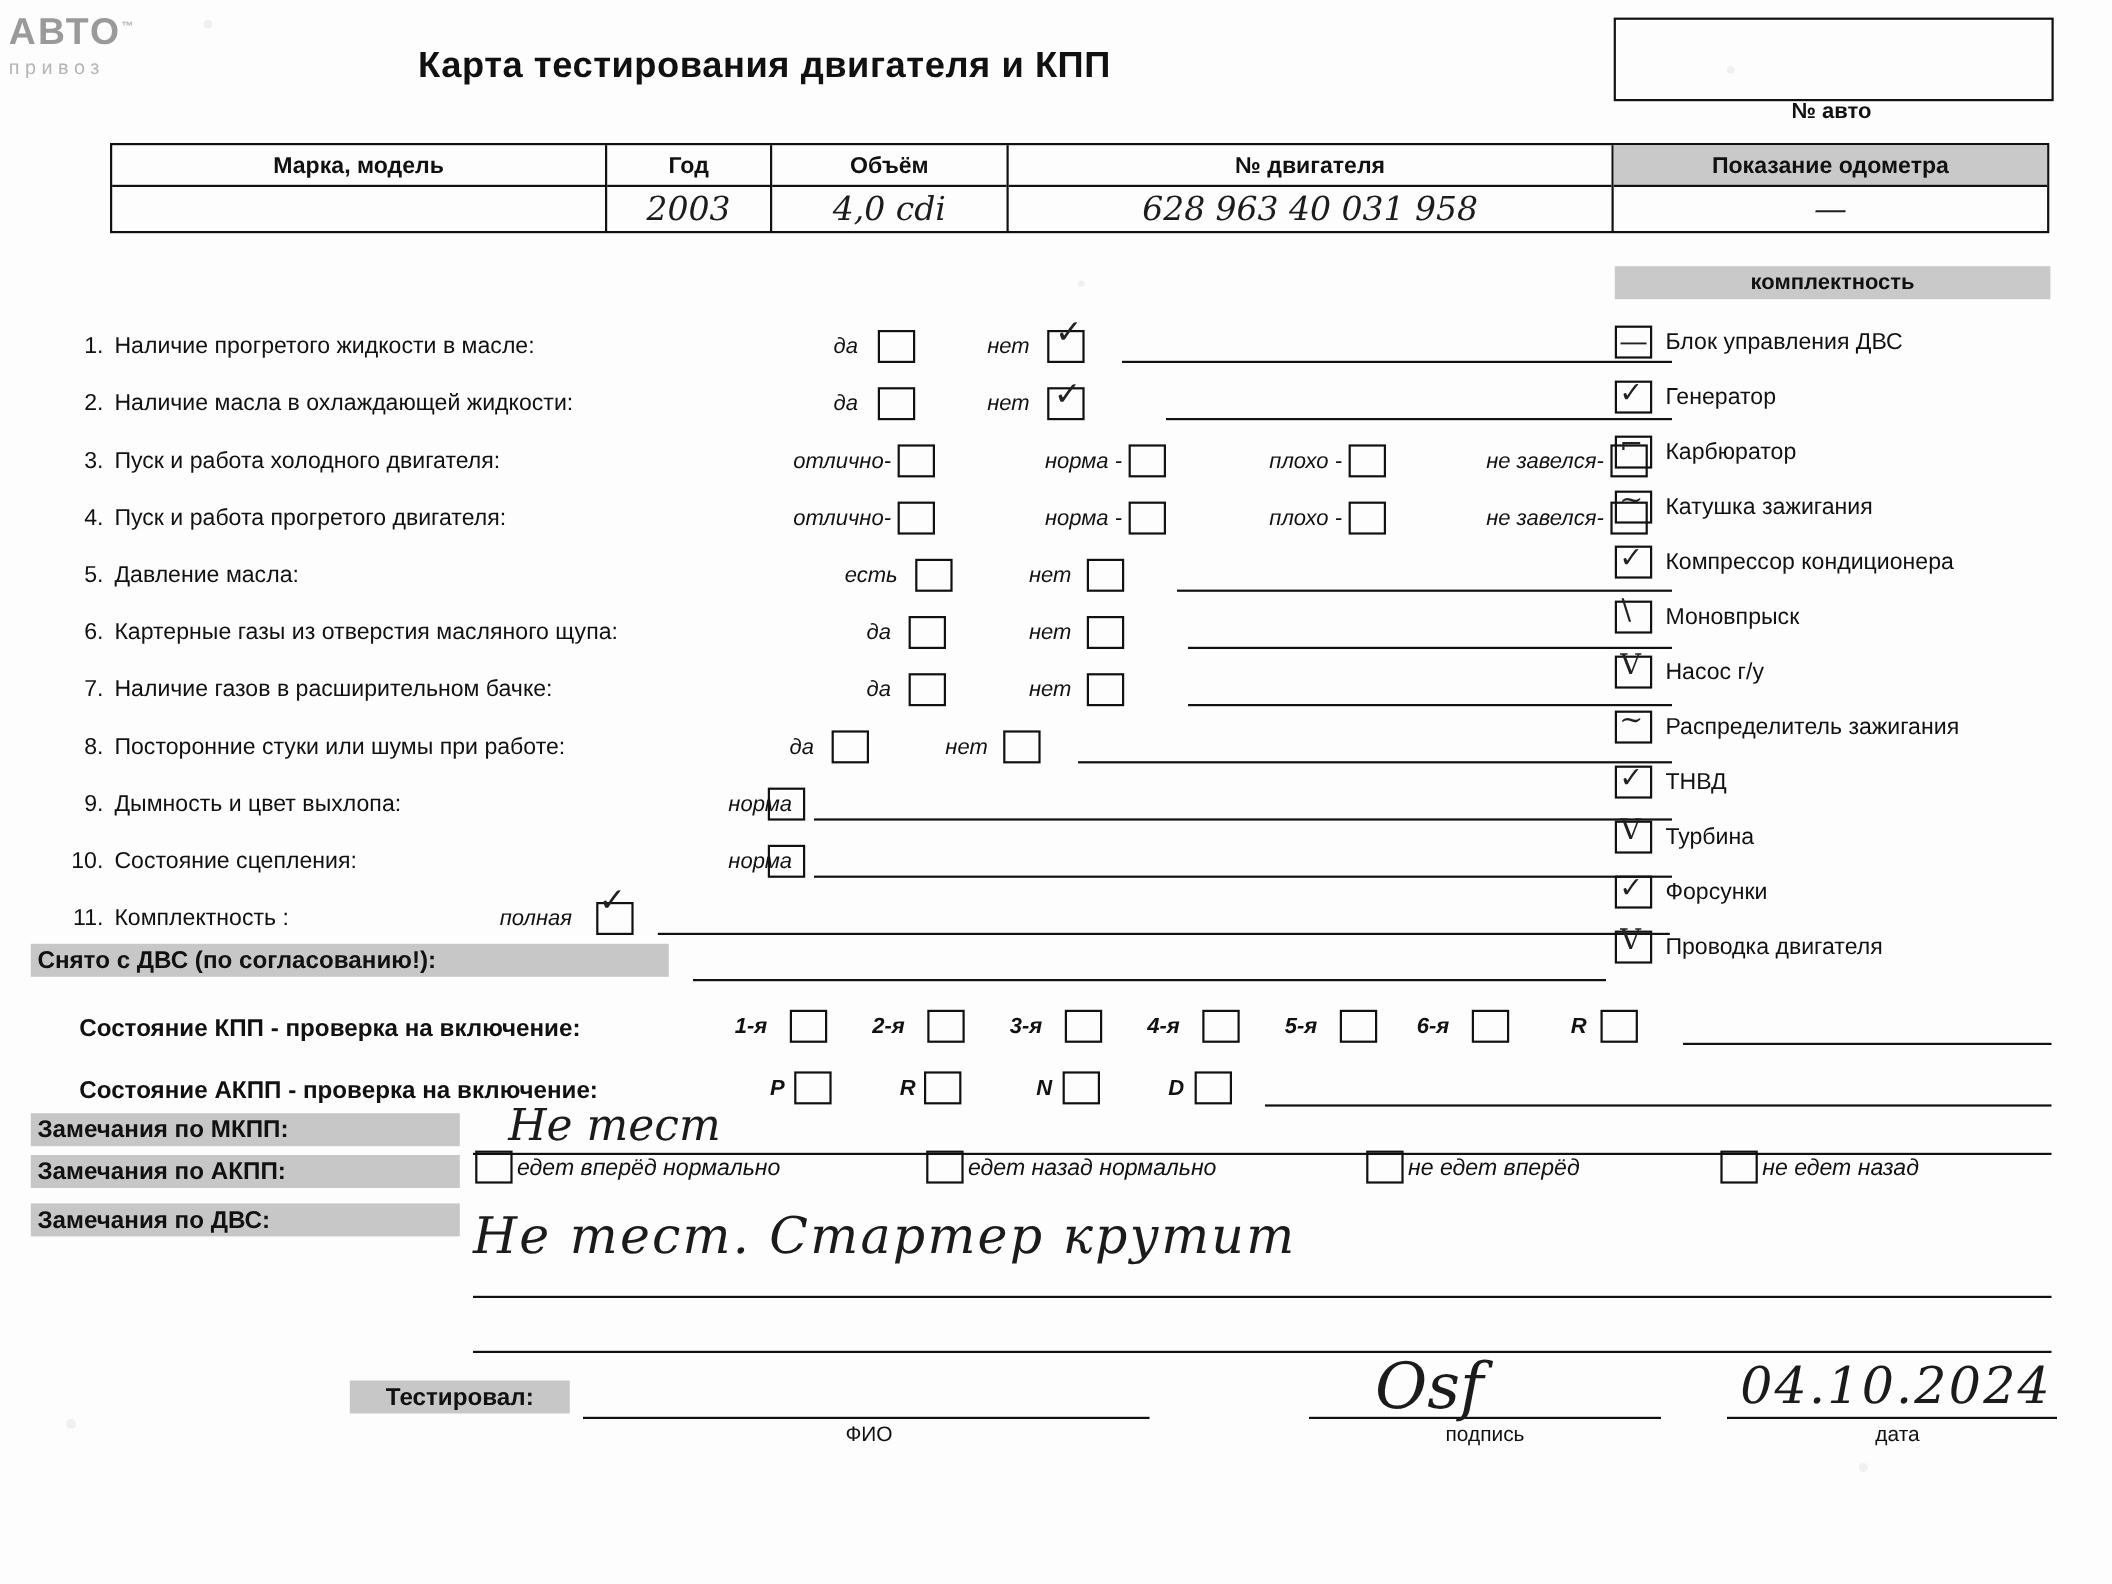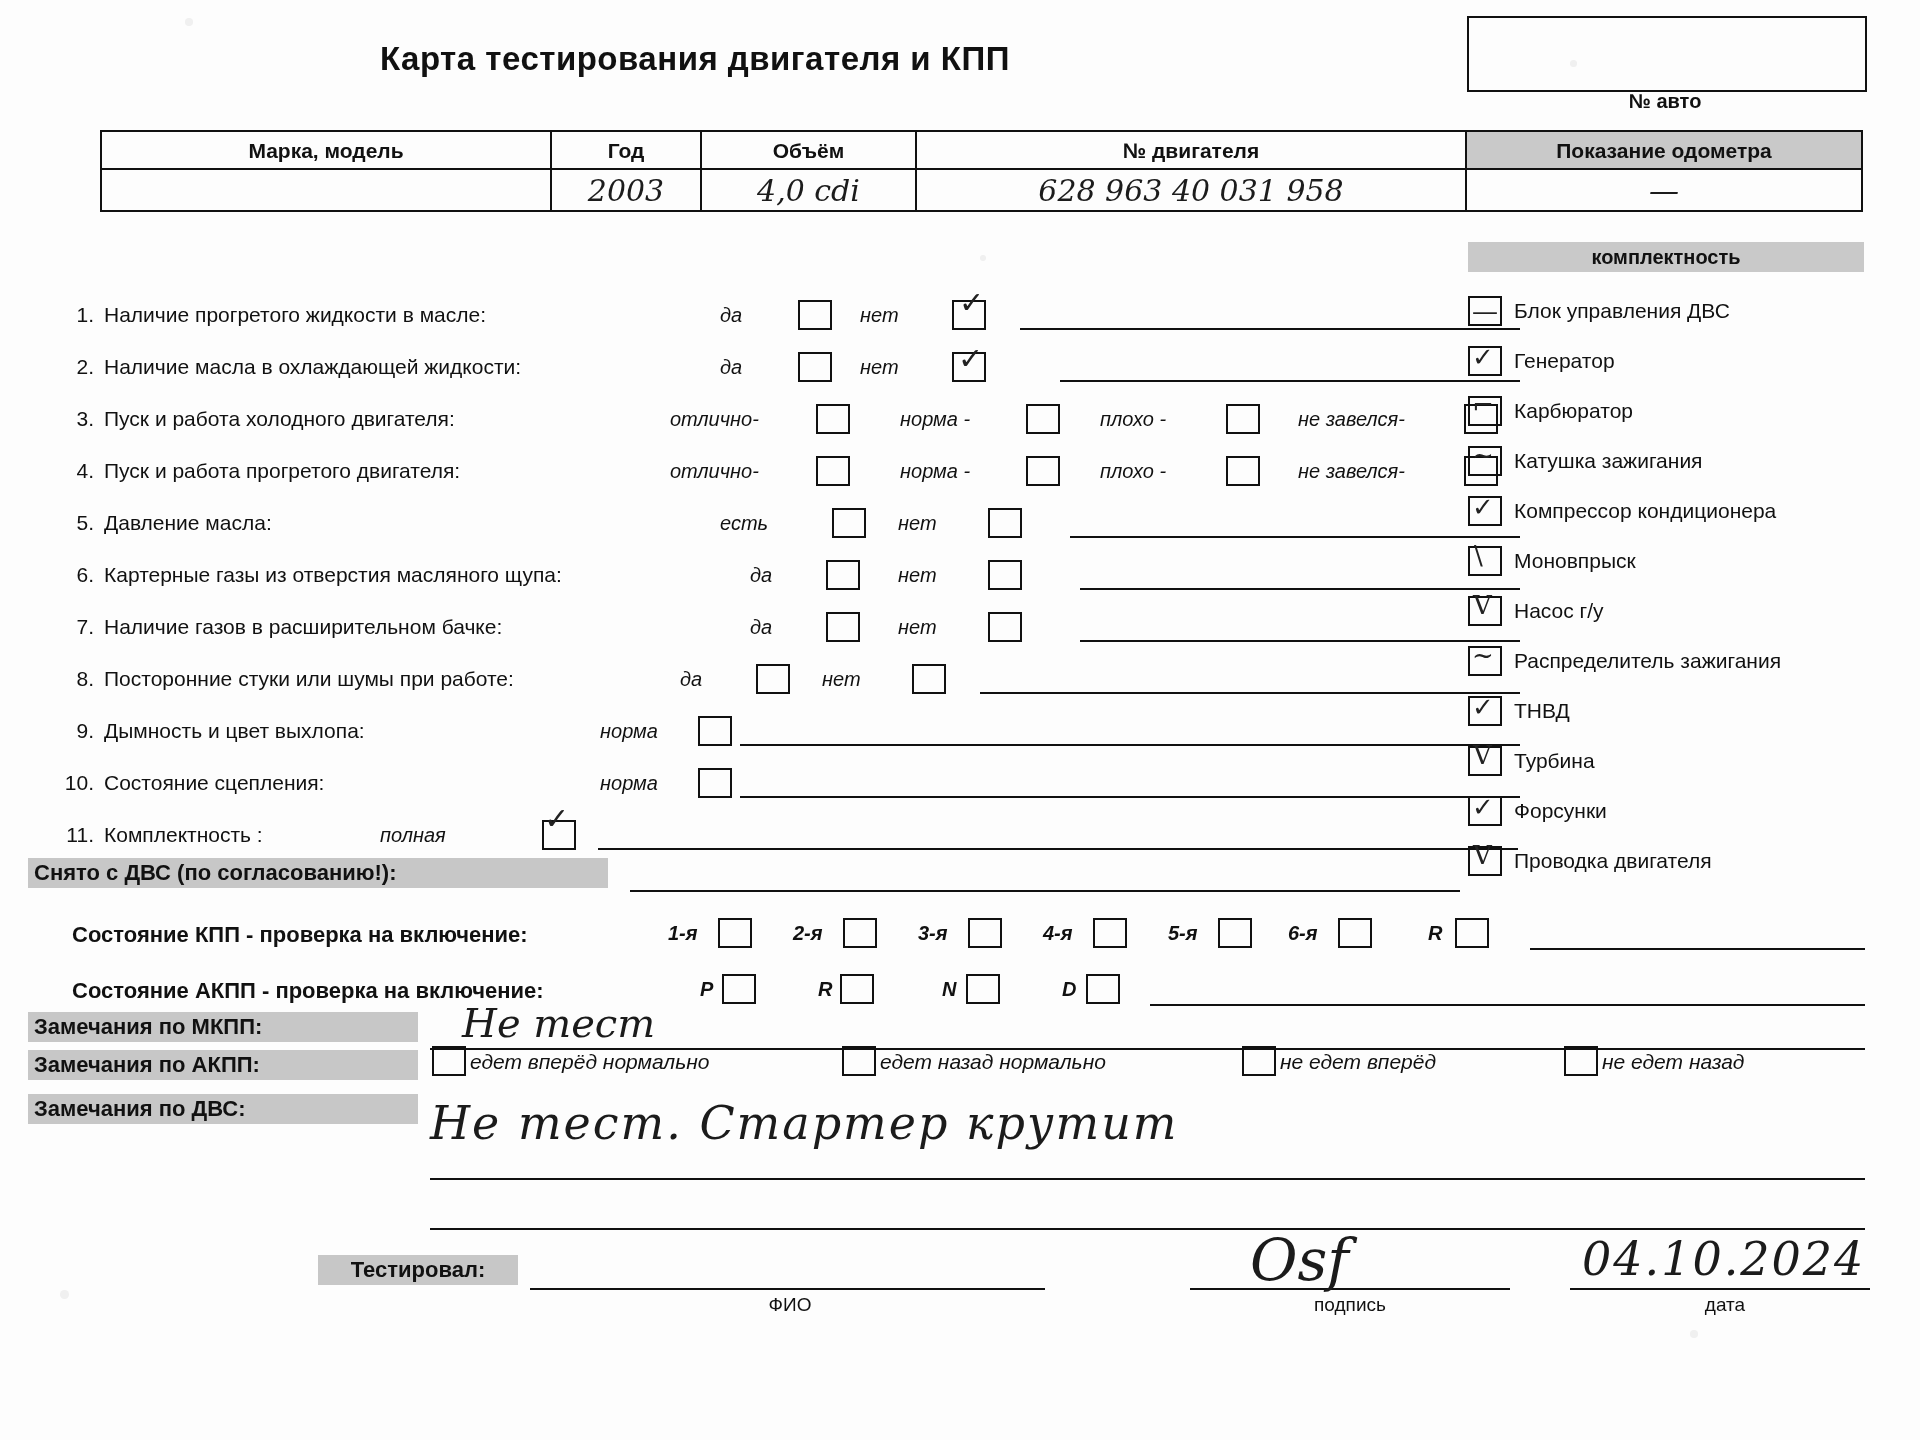--- a/index.html
+++ b/index.html
@@ -151,20 +151,21 @@
     left: 44px; top: 3px;
     font-size: 21px;
     white-space: nowrap;
   }
   .opt-label {
     position: absolute;
     top: 4px;
     font-style: italic;
     font-size: 20px;
     white-space: nowrap;
+    text-align: right;
   }
   .box {
     position: absolute;
     width: 34px; height: 30px;
     border: 2px solid #111;
     box-sizing: border-box;
     top: 0;
   }
   .tick {
     position: absolute;
@@ -263,20 +264,24 @@
 <body>
 
 <div class="sheet">
 
   <div class="blotch" style="left:185px;top:18px;width:8px;height:8px;"></div>
   <div class="blotch" style="left:1570px;top:60px;width:7px;height:7px;"></div>
   <div class="blotch" style="left:980px;top:255px;width:6px;height:6px;"></div>
   <div class="blotch" style="left:60px;top:1290px;width:9px;height:9px;"></div>
   <div class="blotch" style="left:1690px;top:1330px;width:8px;height:8px;"></div>
 
+  <div class="logo">
+    <div class="auto"><span>АВТО</span><span class="tm">™</span></div>
+    <div class="privoz">привоз</div>
+  </div>
 
   <div class="title">Карта тестирования двигателя  и КПП</div>
 
   <div class="carnum-box"></div>
   <div class="carnum-label">№ авто</div>
 
   <div class="tbl">
     <div class="col" style="left:0; width:450px;">
       <div class="hdr">Марка, модель</div>
     </div>

